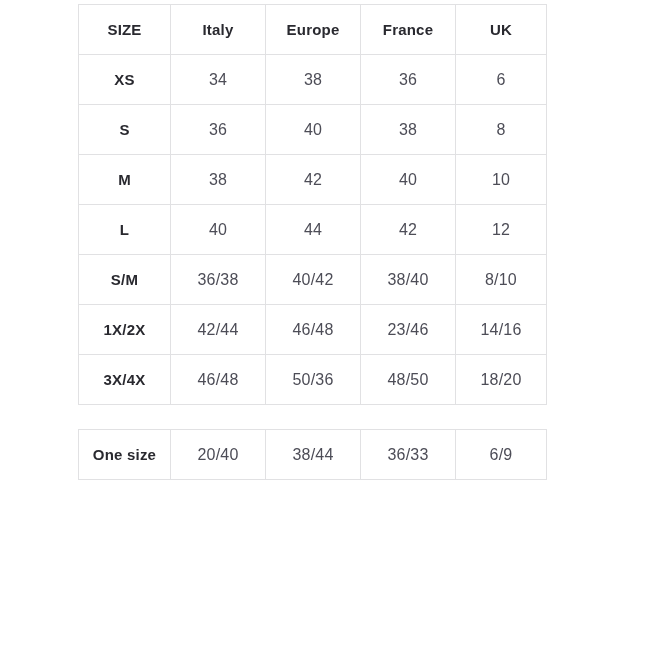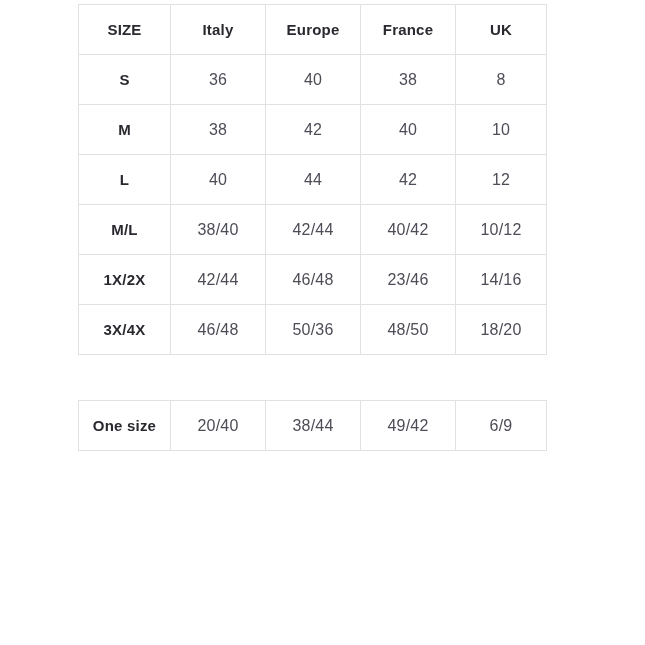--- a/index.html
+++ b/index.html
@@ -18,21 +18,21 @@
     overflow: hidden;
   }
   table.size-table {
     border-collapse: collapse;
     table-layout: fixed;
     width: 468px;
     margin-left: 78px;
     background: #ffffff;
   }
   table.size-table.first  { margin-top: 4px; }
-  table.size-table.second { margin-top: 45px; }
+  table.size-table.second { margin-top: 24px; }
   .size-table th,
   .size-table td {
     border: 1px solid #e1e1e3;
     height: 49px;
     padding: 0;
     text-align: center;
     vertical-align: middle;
     font-size: 16px;
     letter-spacing: 0.2px;
   }
@@ -68,20 +68,27 @@
       <tr id="main-head-row">
           <th>SIZE</th>
           <th>Italy</th>
           <th>Europe</th>
           <th>France</th>
           <th>UK</th>
         </tr>
     </thead>
     <tbody id="main-body">
         <tr>
+          <td class="label-col">XS</td>
+          <td>34</td>
+          <td>38</td>
+          <td>36</td>
+          <td>6</td>
+        </tr>
+        <tr>
           <td class="label-col">S</td>
           <td>36</td>
           <td>40</td>
           <td>38</td>
           <td>8</td>
         </tr>
         <tr>
           <td class="label-col">M</td>
           <td>38</td>
           <td>42</td>
@@ -89,25 +96,25 @@
           <td>10</td>
         </tr>
         <tr>
           <td class="label-col">L</td>
           <td>40</td>
           <td>44</td>
           <td>42</td>
           <td>12</td>
         </tr>
         <tr>
-          <td class="label-col">M/L</td>
+          <td class="label-col">S/M</td>
+          <td>36/38</td>
+          <td>40/42</td>
           <td>38/40</td>
-          <td>42/44</td>
-          <td>40/42</td>
-          <td>10/12</td>
+          <td>8/10</td>
         </tr>
         <tr>
           <td class="label-col">1X/2X</td>
           <td>42/44</td>
           <td>46/48</td>
           <td>23/46</td>
           <td>14/16</td>
         </tr>
         <tr>
           <td class="label-col">3X/4X</td>
@@ -125,19 +132,19 @@
       <col style="width:95px">
       <col style="width:95px">
       <col style="width:95px">
       <col style="width:91px">
     </colgroup>
     <tbody id="special-body">
         <tr>
           <td class="label-col">One size</td>
           <td>20/40</td>
           <td>38/44</td>
-          <td>49/42</td>
+          <td>36/33</td>
           <td>6/9</td>
         </tr>
       </tbody>
   </table>
 
 </div>
 
 </body></html>

